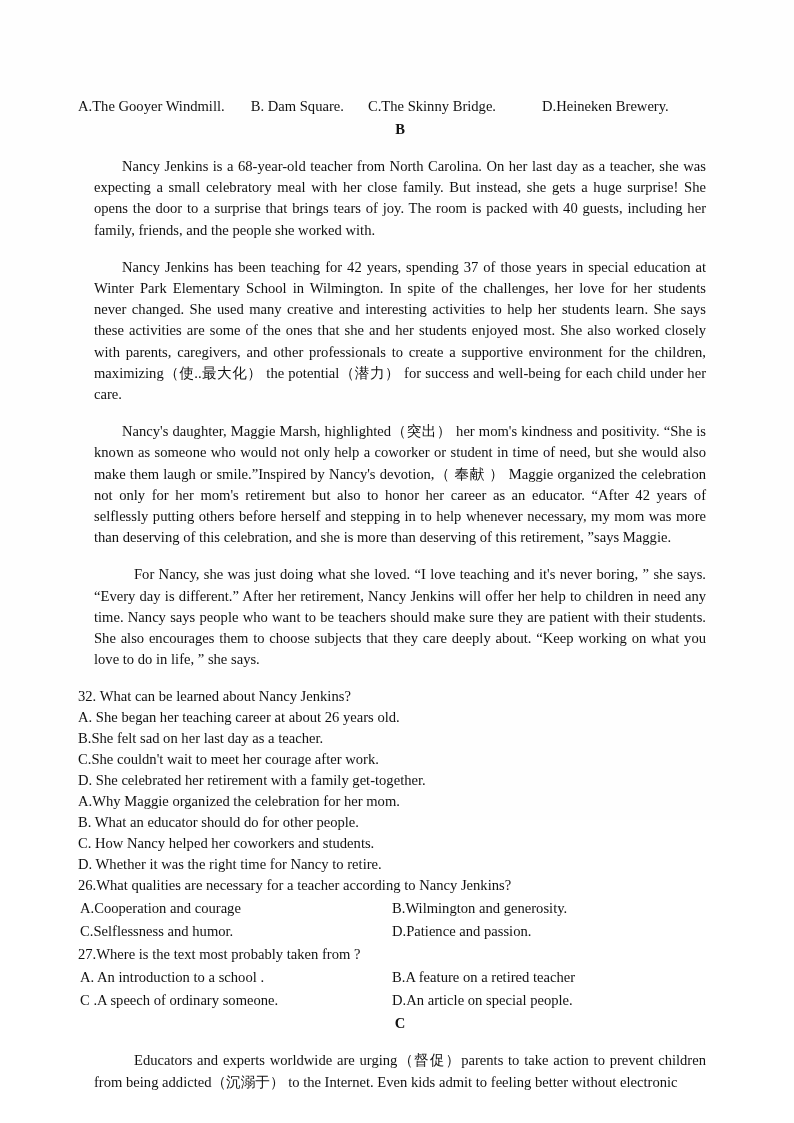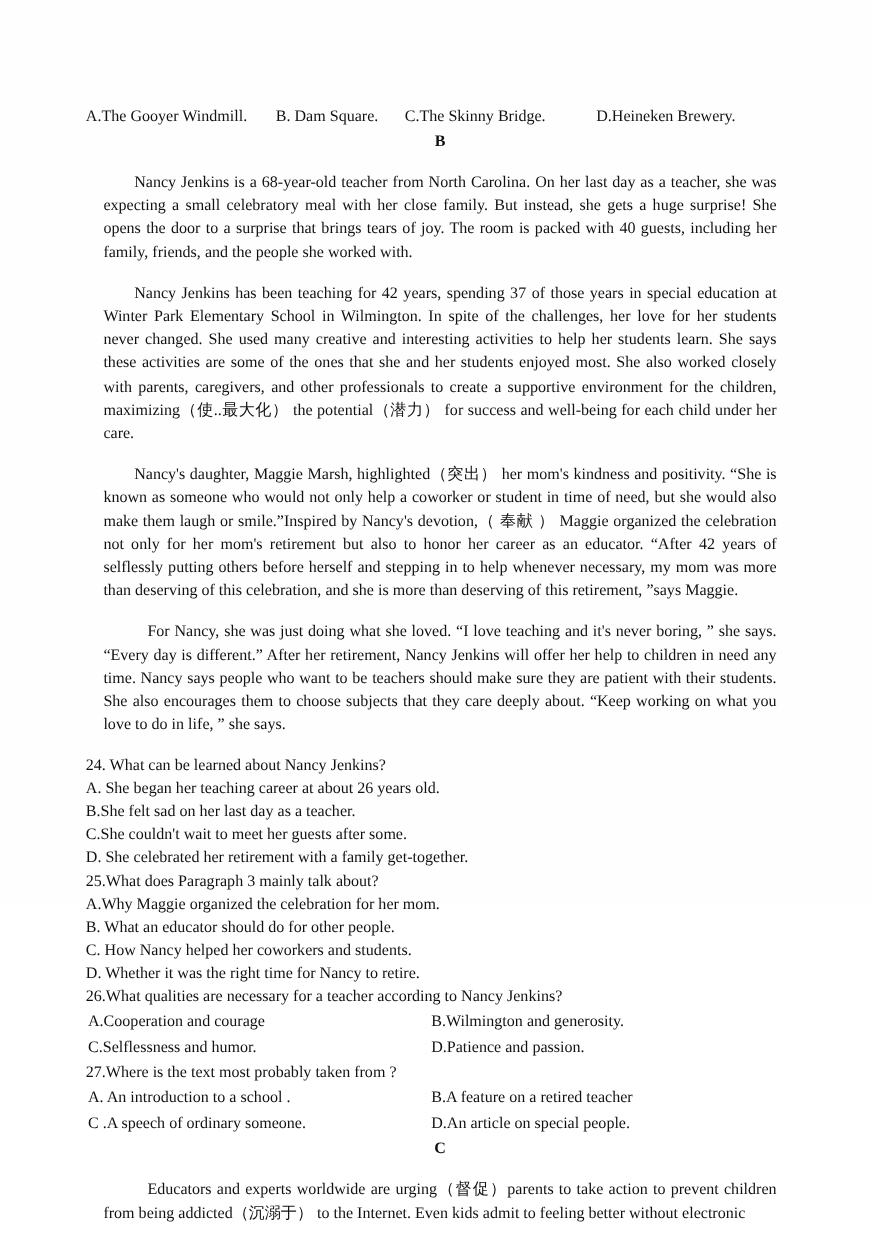--- a/index.html
+++ b/index.html
@@ -86,27 +86,26 @@
       <span>A.The Gooyer Windmill.</span><span class="gap1"></span><span>B. Dam Square.</span><span class="gap2"></span><span>C.The Skinny Bridge.</span><span class="gap3"></span><span>D.Heineken Brewery.</span>
     </div>
 
     <div class="section-letter">B</div>
 
     <p class="para">Nancy Jenkins is a 68-year-old teacher from North Carolina. On her last day as a teacher, she was expecting a small celebratory meal with her close family. But instead, she gets a huge surprise! She opens the door to a surprise that brings tears of joy. The room is packed with 40 guests, including her family, friends, and the people she worked with.</p>
     <p class="para">Nancy Jenkins has been teaching for 42 years, spending 37 of those years in special education at Winter Park Elementary School in Wilmington. In spite of the challenges, her love for her students never changed. She used many creative and interesting activities to help her students learn. She says these activities are some of the ones that she and her students enjoyed most. She also worked closely with parents, caregivers, and other professionals to create a supportive environment for the children, maximizing（使..最大化） the potential（潜力） for success and well-being for each child under her care.</p>
     <p class="para">Nancy's daughter, Maggie Marsh, highlighted（突出） her mom's kindness and positivity. “She is known as someone who would not only help a coworker or student in time of need, but she would also make them laugh or smile.”Inspired by Nancy's devotion,（ 奉献 ）  Maggie organized the celebration not only for her mom's retirement but also to honor her career as an educator. “After 42 years of selflessly putting others before herself and stepping in to help whenever necessary, my mom was more than deserving of this celebration, and she is more than deserving of this retirement, ”says Maggie.</p>
     <p class="para wide-indent">For Nancy, she was just doing what she loved. “I love teaching and it's never boring, ” she says. “Every day is different.” After her retirement, Nancy Jenkins will offer her help to children in need any time. Nancy says people who want to be teachers should make sure they are patient with their students. She also encourages them to choose subjects that they care deeply about. “Keep working on what you love to do in life, ” she says.</p>
 
-    <div class="q-line">24.  What can be learned about Nancy Jenkins?</div>
+    <div class="q-line">32.  What can be learned about Nancy Jenkins?</div>
     <div class="q-line">A.  She began her teaching career at about 26 years old.</div>
     <div class="q-line">B.She felt sad on her last day as a teacher.</div>
-    <div class="q-line">C.She couldn't wait to meet her guests after some.</div>
+    <div class="q-line">C.She couldn't wait to meet her courage after work.</div>
     <div class="q-line">D. She celebrated her retirement with a family get-together.</div>
 
-    <div class="q-line">25.What does Paragraph 3 mainly talk about?</div>
     <div class="q-line">A.Why Maggie organized the celebration for her mom.</div>
     <div class="q-line">B. What an educator should do for other people.</div>
     <div class="q-line">C. How Nancy helped her coworkers and students.</div>
     <div class="q-line">D. Whether it was the right time for Nancy to retire.</div>
 
     <div class="q-line">26.What qualities are necessary for a teacher according to Nancy Jenkins?</div>
     <div class="q-two-col">
       <span>A.Cooperation and courage</span>
       <span class="col2">B.Wilmington and generosity.</span>
     </div>

